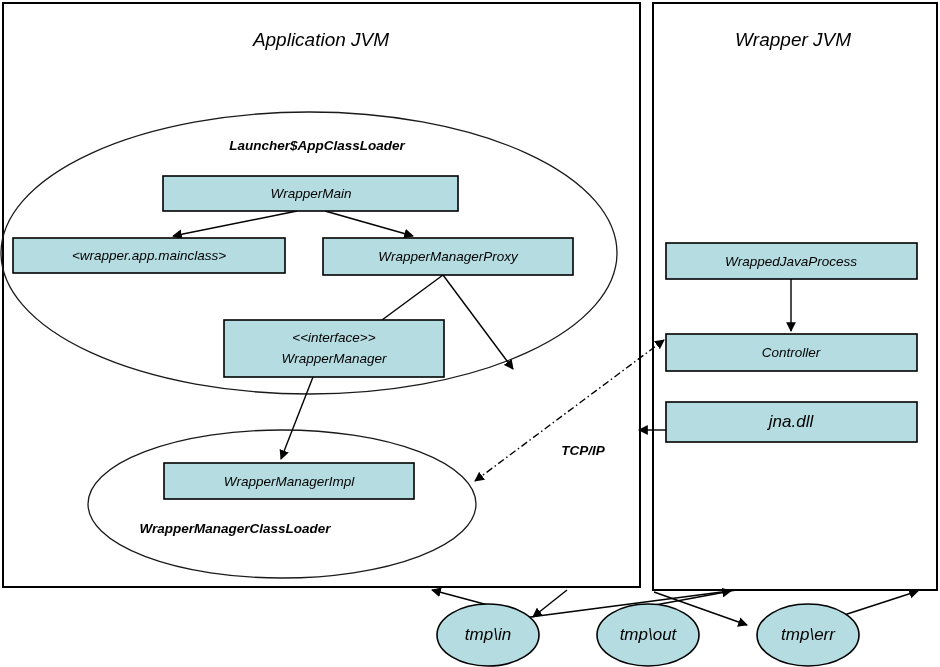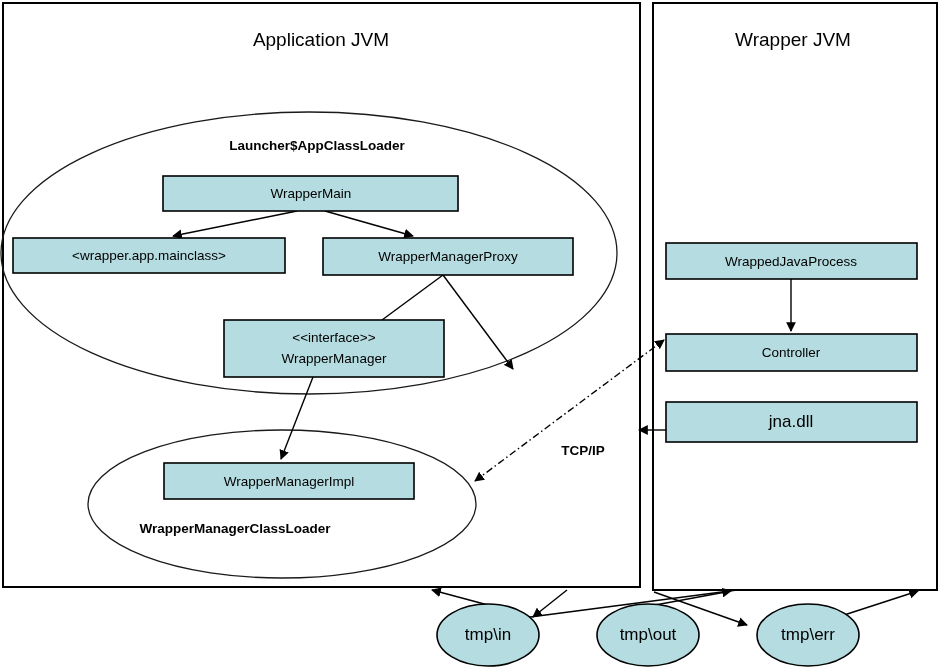--- a/index.html
+++ b/index.html
@@ -11,20 +11,21 @@
   body {
     width: 940px;
     height: 667px;
     font-family: "Liberation Sans", sans-serif;
     overflow: hidden;
   }
   #diagram-root {
     position: relative;
     width: 940px;
     height: 584px;
+    font-style: italic;
   }
   svg#diagram {
     display: block;
     width: 940px;
     height: 667px;
   }
   .panel-rect {
     fill: #ffffff;
     stroke: #000000;
     stroke-width: 2;

